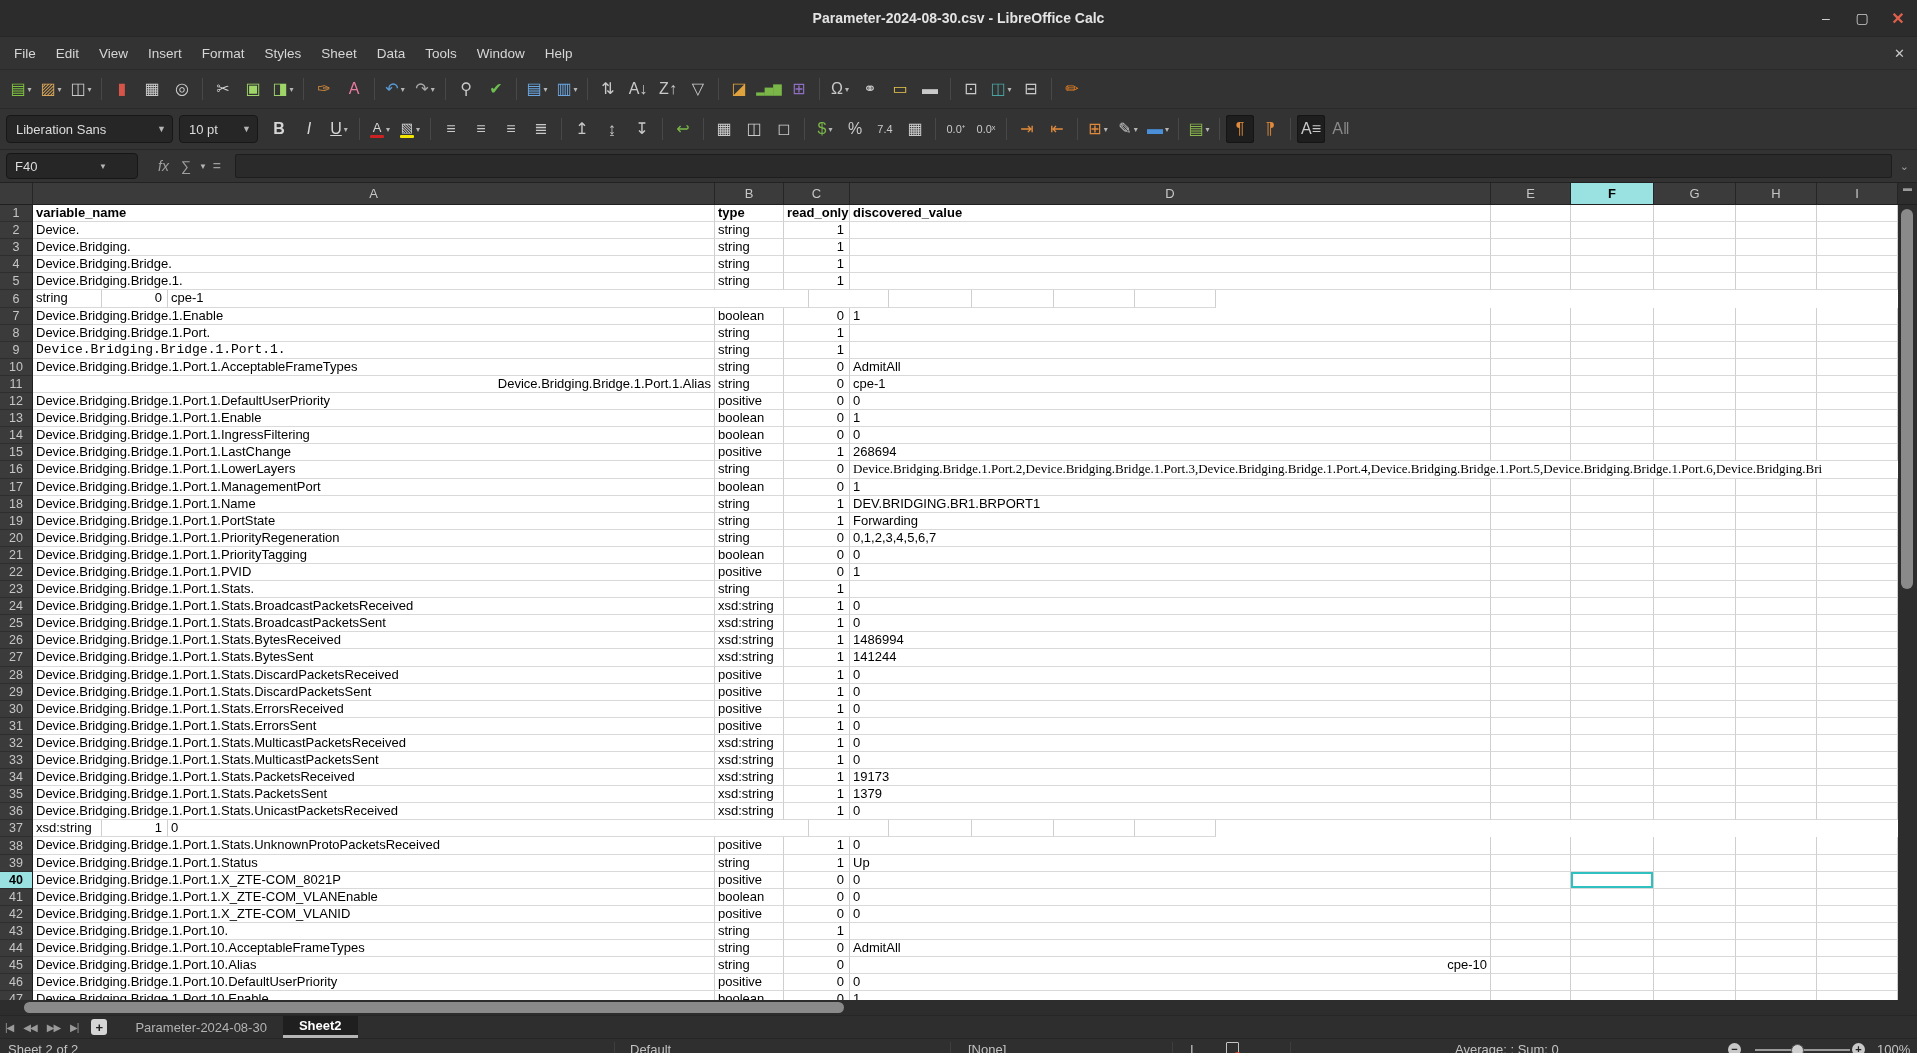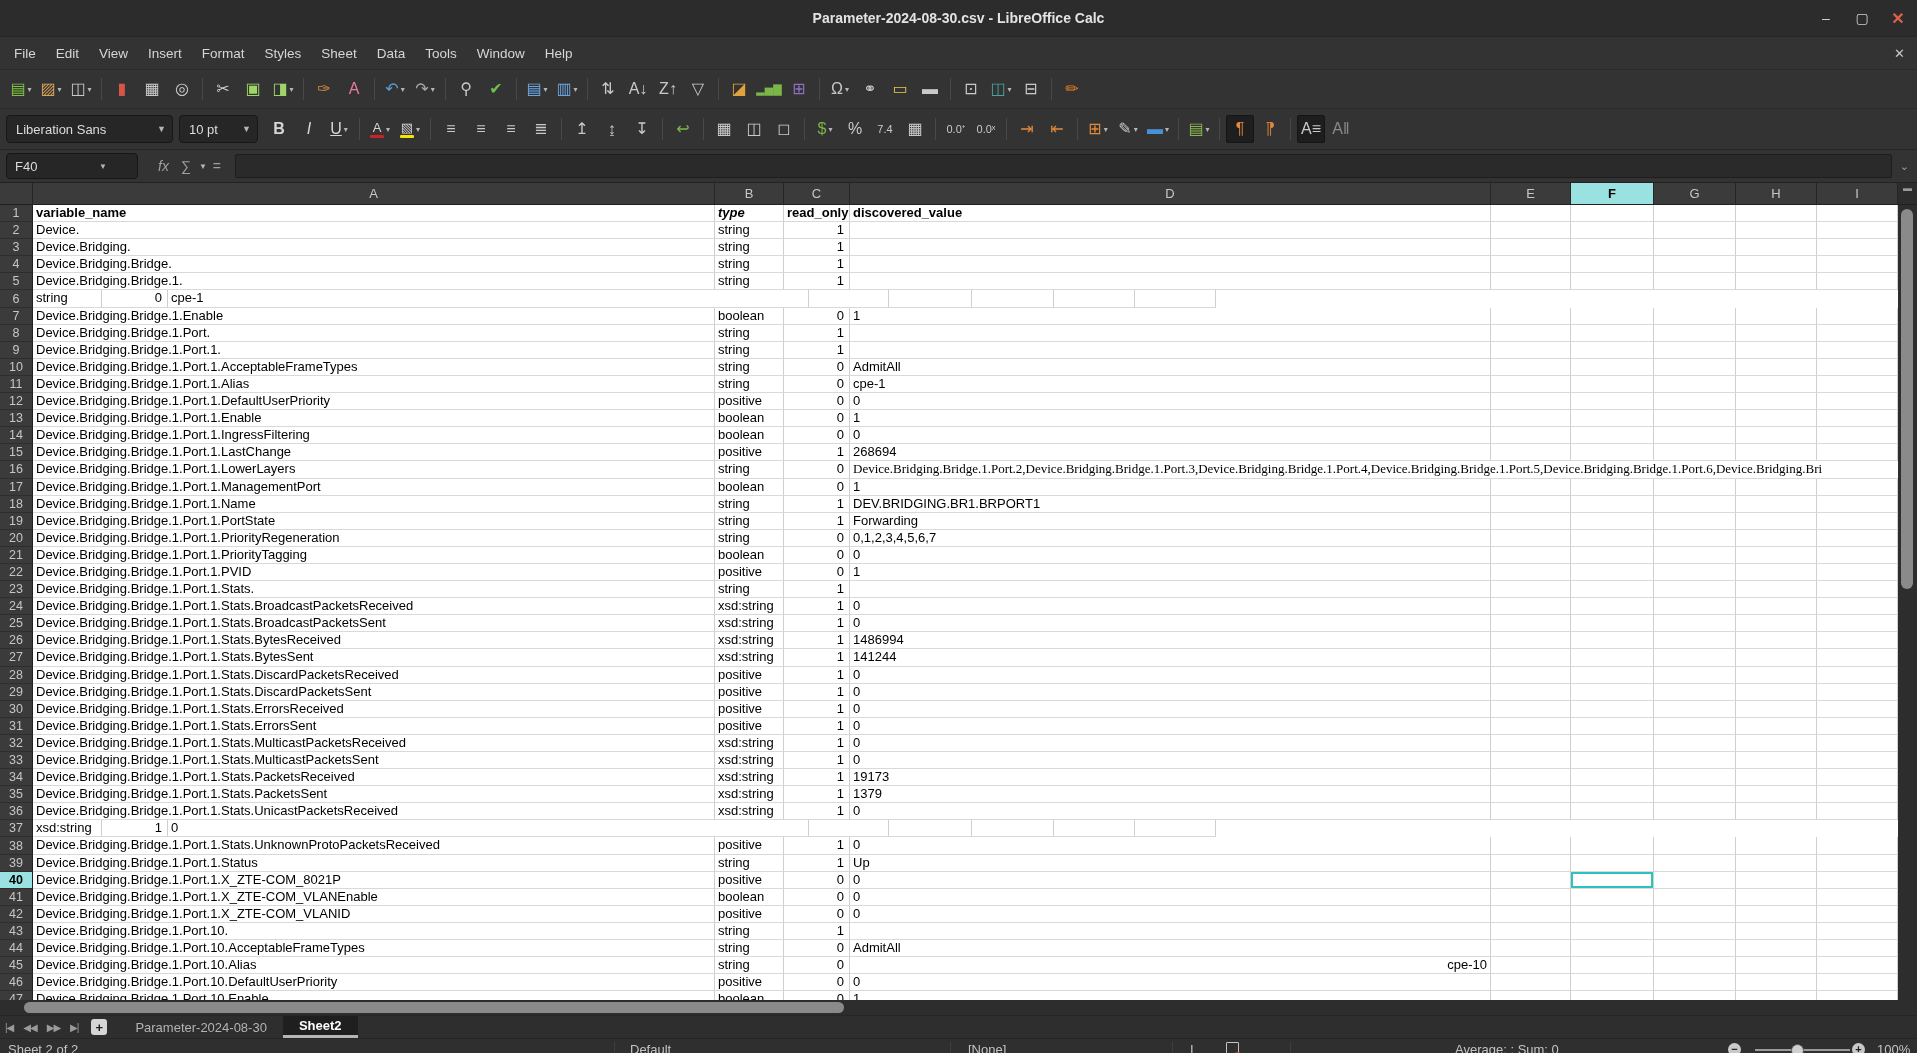--- a/index.html
+++ b/index.html
@@ -400,21 +400,21 @@
         <div class="colhdr sel" style="width: 83px; flex: 0 0 83px;">F</div>
         <div class="colhdr" style="width: 82px; flex: 0 0 82px;">G</div>
         <div class="colhdr" style="width: 81px; flex: 0 0 81px;">H</div>
         <div class="colhdr" style="width: 81px; flex: 0 0 81px;">I</div>
         <div class="vcap">▬</div>
       </div>
     <div class="viewport" id="viewport">
         <div class="grow hdr">
           <span class="rowhdr">1</span>
           <span class="cell" style="width: 682px; flex: 0 0 682px;">variable_name</span>
-          <span class="cell" style="width: 69px; flex: 0 0 69px; font-style: italic;">type</span>
+          <span class="cell" style="width: 69px; flex: 0 0 69px;">type</span>
           <span class="cell" style="width: 66px; flex: 0 0 66px;">read_only</span>
           <span class="cell" style="width: 641px; flex: 0 0 641px;">discovered_value</span>
           <span class="cell" style="width: 80px; flex: 0 0 80px;"></span>
           <span class="cell" style="width: 83px; flex: 0 0 83px;"></span>
           <span class="cell" style="width: 82px; flex: 0 0 82px;"></span>
           <span class="cell" style="width: 81px; flex: 0 0 81px;"></span>
           <span class="cell" style="width: 81px; flex: 0 0 81px;"></span>
         </div>
         <div class="grow">
           <span class="rowhdr">2</span>
@@ -494,21 +494,21 @@
           <span class="cell num" style="width: 66px; flex: 0 0 66px;">1</span>
           <span class="cell" style="width: 641px; flex: 0 0 641px;"></span>
           <span class="cell" style="width: 80px; flex: 0 0 80px;"></span>
           <span class="cell" style="width: 83px; flex: 0 0 83px;"></span>
           <span class="cell" style="width: 82px; flex: 0 0 82px;"></span>
           <span class="cell" style="width: 81px; flex: 0 0 81px;"></span>
           <span class="cell" style="width: 81px; flex: 0 0 81px;"></span>
         </div>
         <div class="grow">
           <span class="rowhdr">9</span>
-          <span class="cell" style="width: 682px; flex: 0 0 682px;">Device.Bridging.Bridge.1.Port.1.</span>
+          <span class="cell" style="width: 682px; flex: 0 0 682px; font-family: Liberation Mono, monospace;">Device.Bridging.Bridge.1.Port.1.</span>
           <span class="cell" style="width: 69px; flex: 0 0 69px;">string</span>
           <span class="cell num" style="width: 66px; flex: 0 0 66px;">1</span>
           <span class="cell" style="width: 641px; flex: 0 0 641px;"></span>
           <span class="cell" style="width: 80px; flex: 0 0 80px;"></span>
           <span class="cell" style="width: 83px; flex: 0 0 83px;"></span>
           <span class="cell" style="width: 82px; flex: 0 0 82px;"></span>
           <span class="cell" style="width: 81px; flex: 0 0 81px;"></span>
           <span class="cell" style="width: 81px; flex: 0 0 81px;"></span>
         </div>
         <div class="grow">
@@ -518,21 +518,21 @@
           <span class="cell num" style="width: 66px; flex: 0 0 66px;">0</span>
           <span class="cell" style="width: 641px; flex: 0 0 641px;">AdmitAll</span>
           <span class="cell" style="width: 80px; flex: 0 0 80px;"></span>
           <span class="cell" style="width: 83px; flex: 0 0 83px;"></span>
           <span class="cell" style="width: 82px; flex: 0 0 82px;"></span>
           <span class="cell" style="width: 81px; flex: 0 0 81px;"></span>
           <span class="cell" style="width: 81px; flex: 0 0 81px;"></span>
         </div>
         <div class="grow">
           <span class="rowhdr">11</span>
-          <span class="cell" style="width: 682px; flex: 0 0 682px;">Device.Bridging.Bridge.1.Port.1.Alias</span>
+          <span class="cell" style="width: 682px; flex: 0 0 682px; text-align: right;">Device.Bridging.Bridge.1.Port.1.Alias</span>
           <span class="cell" style="width: 69px; flex: 0 0 69px;">string</span>
           <span class="cell num" style="width: 66px; flex: 0 0 66px;">0</span>
           <span class="cell" style="width: 641px; flex: 0 0 641px;">cpe-1</span>
           <span class="cell" style="width: 80px; flex: 0 0 80px;"></span>
           <span class="cell" style="width: 83px; flex: 0 0 83px;"></span>
           <span class="cell" style="width: 82px; flex: 0 0 82px;"></span>
           <span class="cell" style="width: 81px; flex: 0 0 81px;"></span>
           <span class="cell" style="width: 81px; flex: 0 0 81px;"></span>
         </div>
         <div class="grow">

